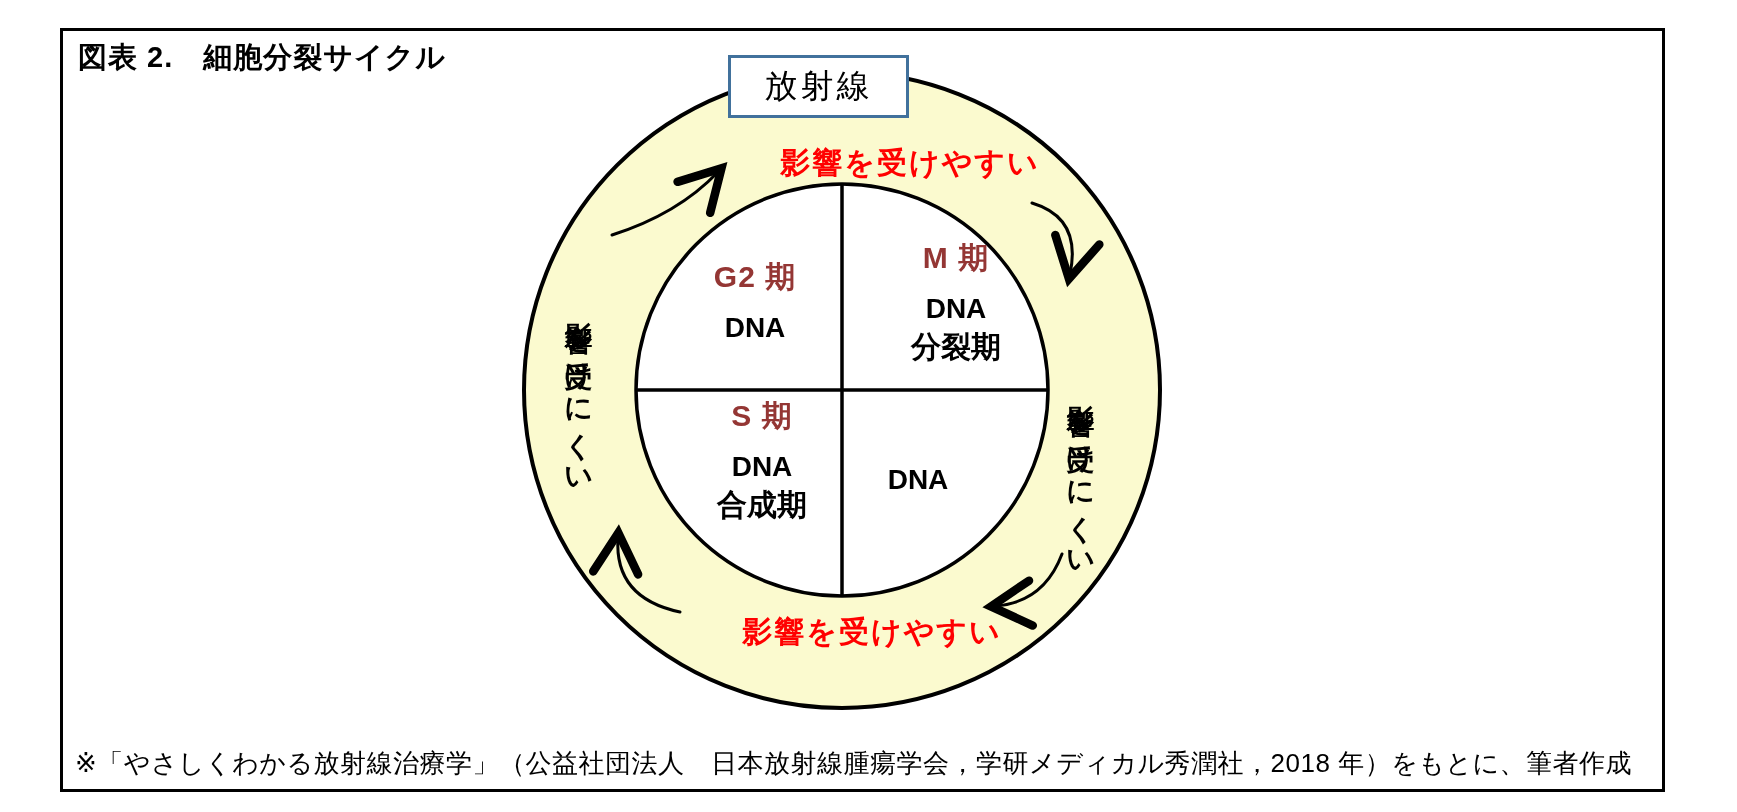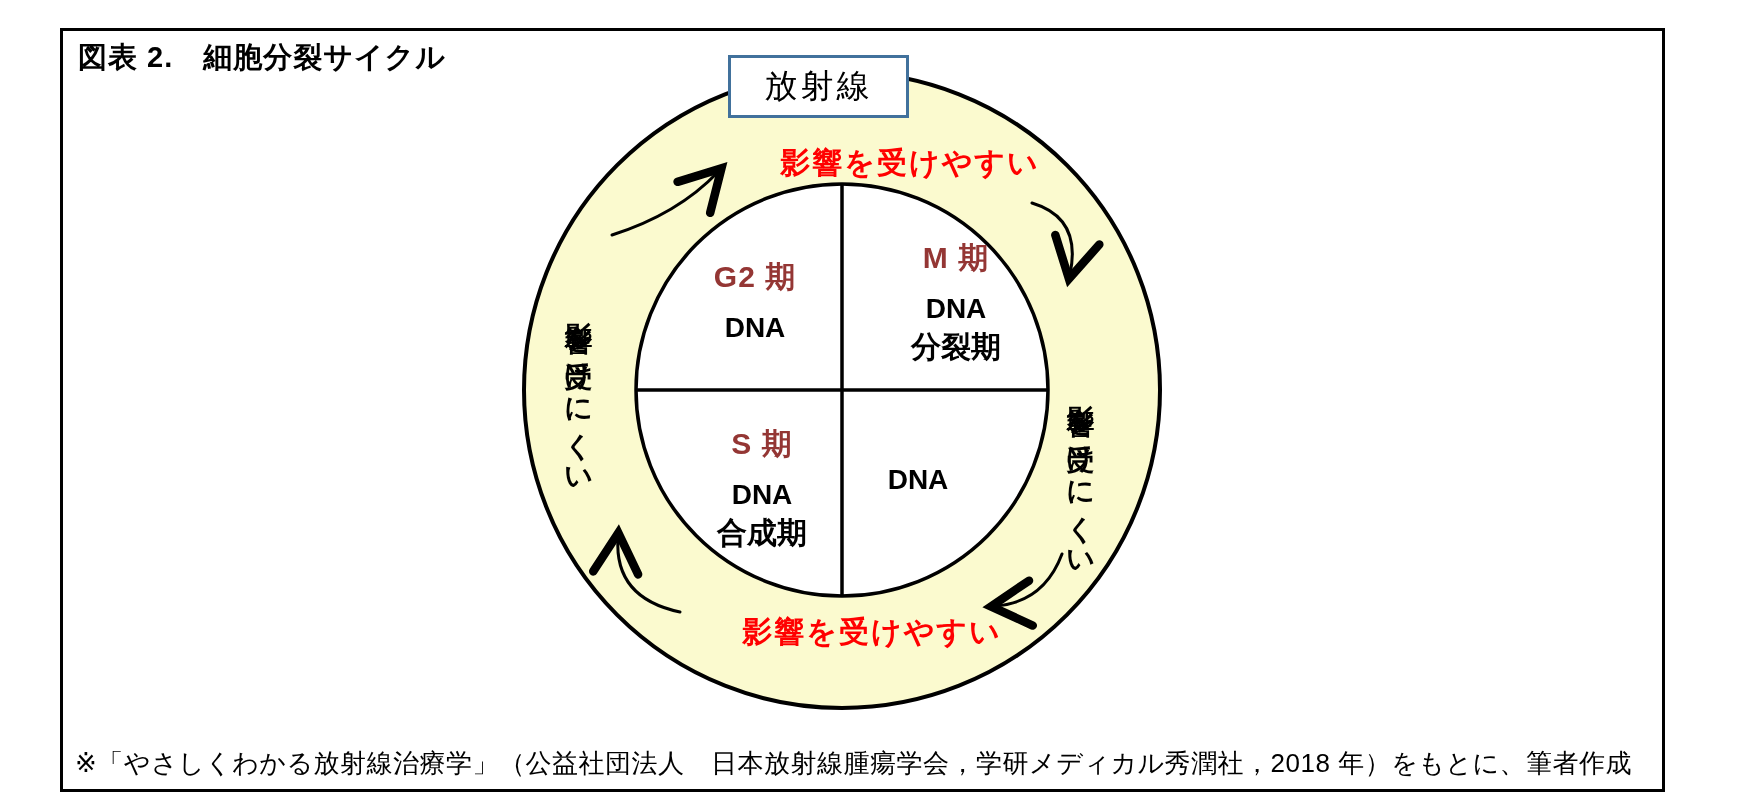--- a/index.html
+++ b/index.html
@@ -62,21 +62,21 @@
     text-align:center;white-space:nowrap;
   }
   .quad .phase{
     color:var(--phase-text);font-size:30px;font-weight:bold;
     letter-spacing:1px;margin-bottom:12px;
   }
   .quad .qline1{font-size:28px;font-weight:bold;line-height:1.3;}
   .quad .qline2{font-size:30px;font-weight:bold;line-height:1.3;}
   .quad.g2{left:755px;top:302px;}
   .quad.m{left:956px;top:302px;}
-  .quad.s{left:762px;top:488px;}
+  .quad.s{left:762px;top:460px;}
   .quad.g1{left:918px;top:480px;}
   .footnote{
     position:absolute;left:75px;top:746px;
     font-size:26px;letter-spacing:0.5px;white-space:nowrap;text-align:right;
   }
 </style>
 </head>
 <body>
 
 <div class="stage">

